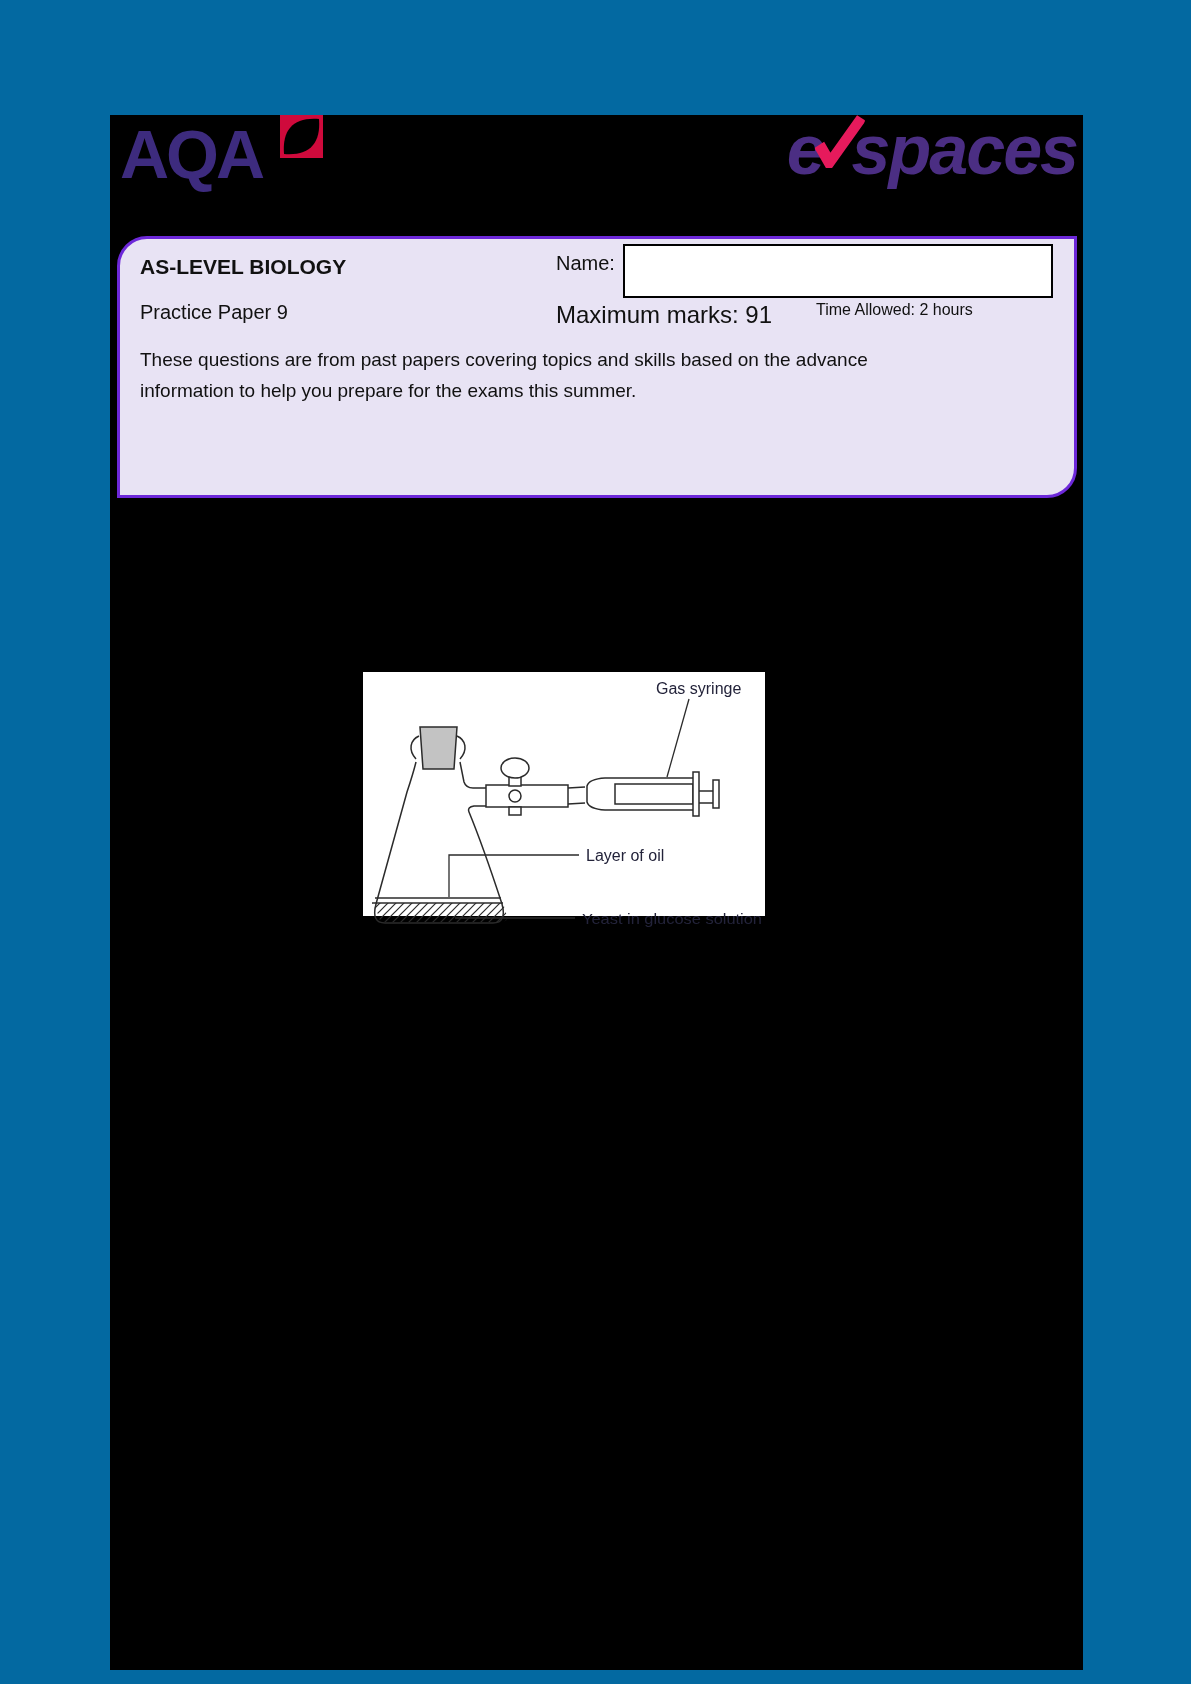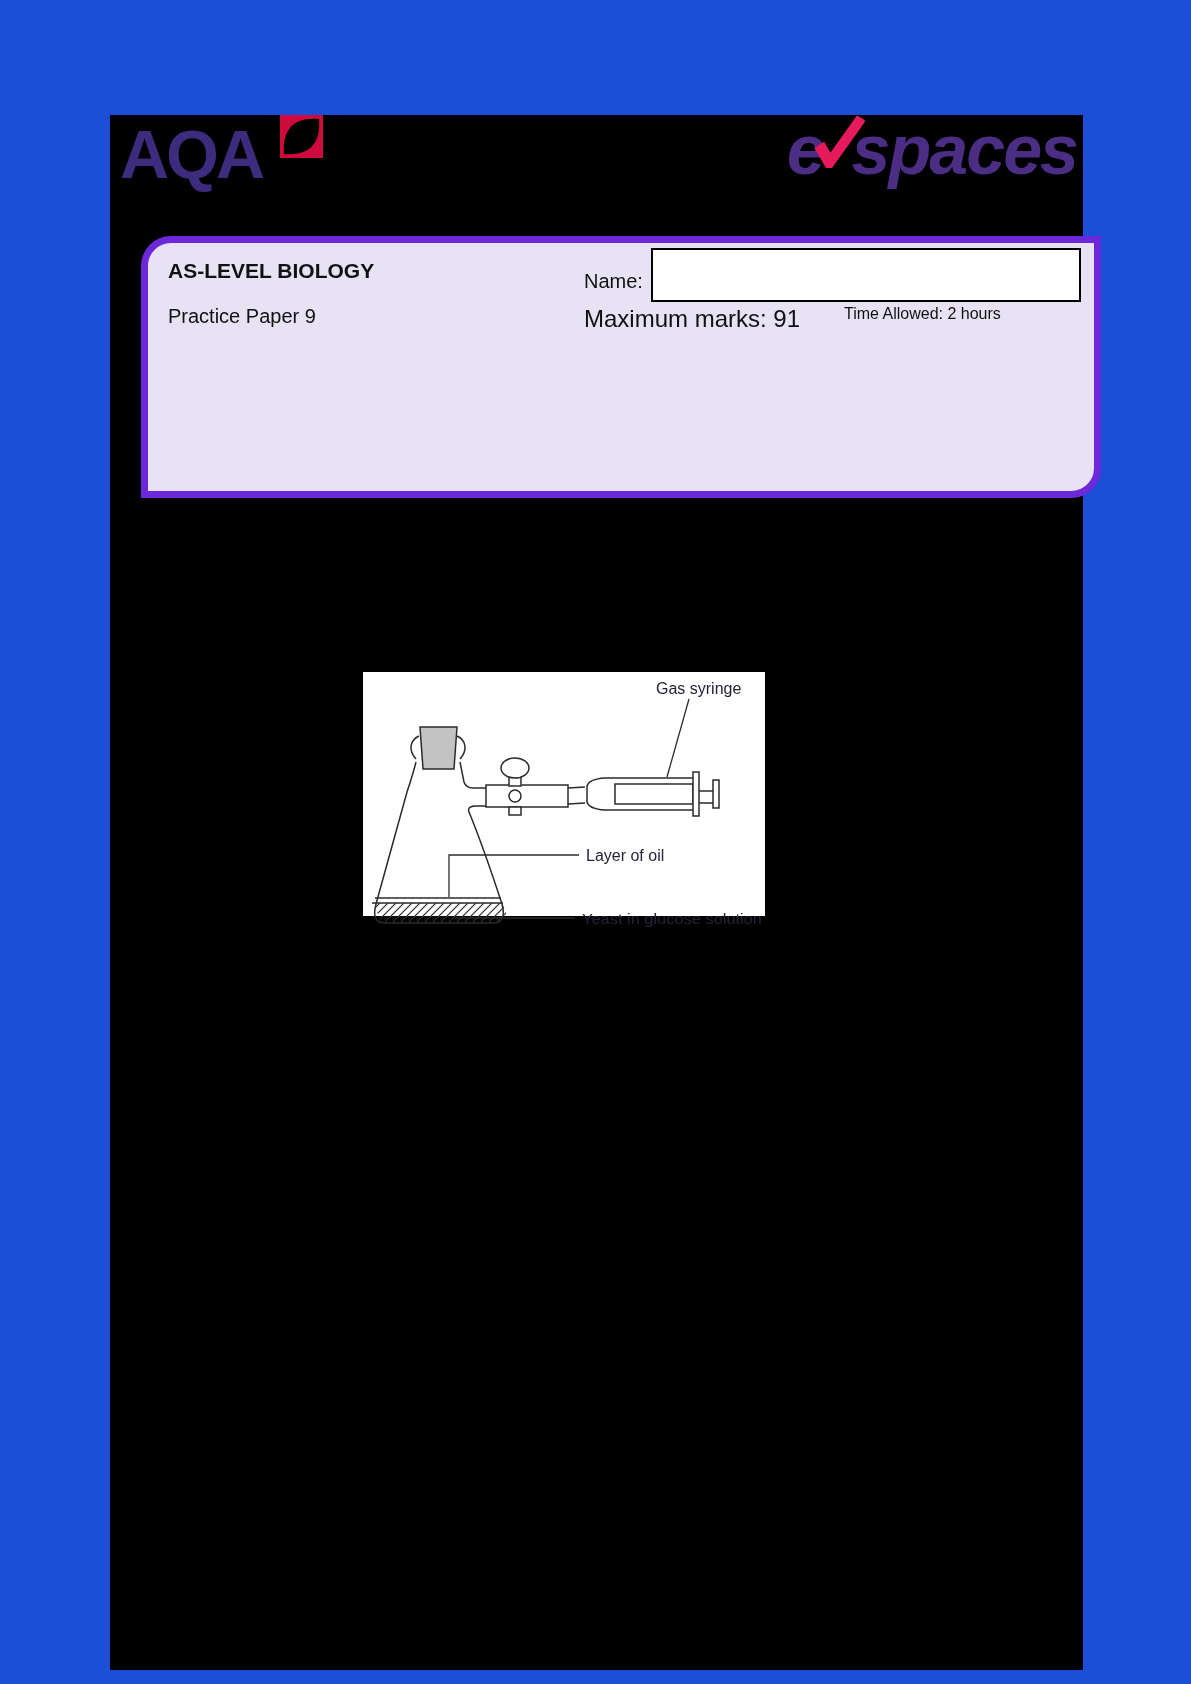--- a/index.html
+++ b/index.html
@@ -1,35 +1,35 @@
 <!DOCTYPE html>
 <html><head>
 <meta charset="utf-8">
 <style>
   html,body{margin:0;padding:0;background:#ffffff;}
-  .canvas{position:relative;width:1191px;height:1684px;background:#1d4ed8;overflow:hidden;
+  .canvas{position:relative;width:1191px;height:1684px;background:#0369a1;overflow:hidden;
           font-family:"Liberation Sans", sans-serif;}
   .page{position:absolute;left:110px;top:115px;width:973px;height:1555px;background:#000000;}
 
   
   .aqa{position:absolute;left:10px;top:8px;color:#3d2b7e;font-weight:700;font-size:68px;
        letter-spacing:-3px;line-height:62px;}
   .aqa-square{position:absolute;left:170px;top:0px;width:43px;height:43px;}
 
   
   .exampro{position:absolute;top:4px;right:6px;height:62px;display:flex;align-items:center;
            color:#4b2e83;font-style:italic;font-weight:700;font-size:70px;letter-spacing:-2px;}
   .exampro .check{margin:0 -10px 0 -8px;transform:translateY(-9px) skewX(-8deg);}
 
   
   .header-box{position:absolute;left:7px;top:121px;width:960px;height:262px;box-sizing:border-box;
-              background:#e8e3f4;border:7px solid #6d28d9;border-radius:30px 0 30px 0;color:#111;margin-left:24px;}
+              background:#e8e3f4;border:3px solid #6d28d9;border-radius:30px 0 30px 0;color:#111;}
   .header-box > div{position:absolute;white-space:nowrap;}
   .hb-title{left:20px;top:16px;font-size:21px;font-weight:700;}
-  .hb-name-label{left:436px;top:27px;font-size:20px;}
+  .hb-name-label{left:436px;top:13px;font-size:20px;}
   .hb-name-input{position:absolute;left:503px;top:5px;width:430px;height:54px;box-sizing:border-box;
                  border:2px solid #000;background:#fff;font-size:20px;padding:0 8px;
                  font-family:"Liberation Sans", sans-serif;}
   .hb-subtitle{left:20px;top:62px;font-size:20px;}
   .hb-marks{left:436px;top:62px;font-size:24px;}
   .hb-time{left:696px;top:62px;font-size:16px;}
   .hb-intro{left:20px;top:105px;width:792px;font-size:19px;line-height:31px;white-space:normal !important;}
   .hb-instruction{left:20px;top:178px;font-size:19px;}
 
   
@@ -63,20 +63,21 @@
       <span>spaces</span>
     </div>
 
     <div class="header-box">
       <div class="hb-title">AS-LEVEL BIOLOGY</div>
       <div class="hb-name-label">Name:</div>
       <input class="hb-name-input" type="text" value="" style="">
       <div class="hb-subtitle">Practice Paper 9</div>
       <div class="hb-marks">Maximum marks: 91</div>
       <div class="hb-time">Time Allowed: 2 hours</div>
+      <div class="hb-intro">These questions are from past papers covering topics and skills based on the advance information to help you prepare for the exams this summer.</div>
     </div>
 
     <div class="diagram">
       <svg width="402" height="263" viewBox="0 0 402 263">
         <defs>
           <pattern id="hatch" patternUnits="userSpaceOnUse" width="8" height="8">
             <path d="M0,8 L8,0 M-2,2 L2,-2 M6,10 L10,6" stroke="#2b2b2b" stroke-width="1.2"></path>
           </pattern>
         </defs>
         <g stroke="#2b2b2b" stroke-width="1.5" fill="none">

